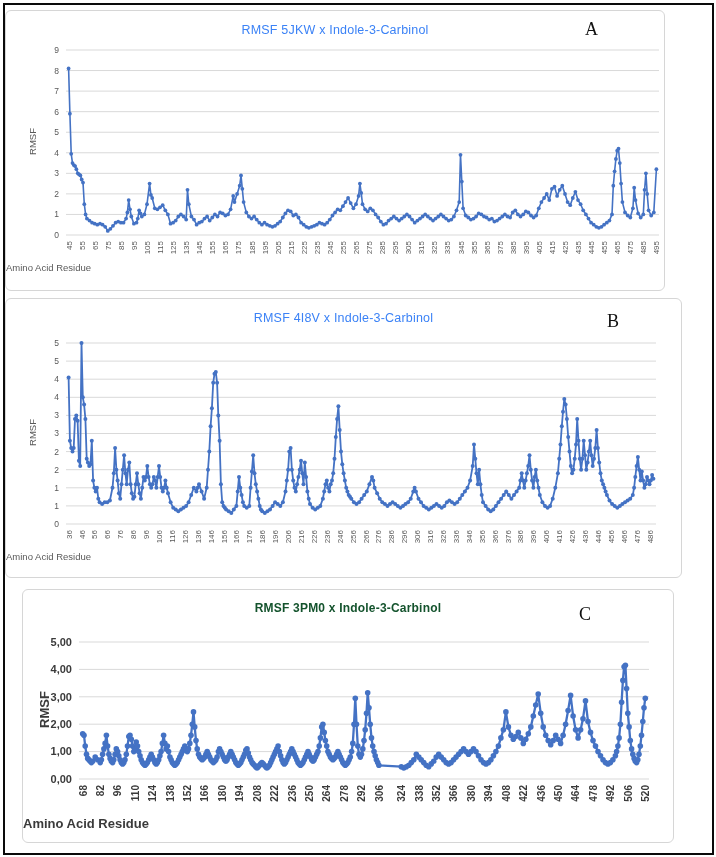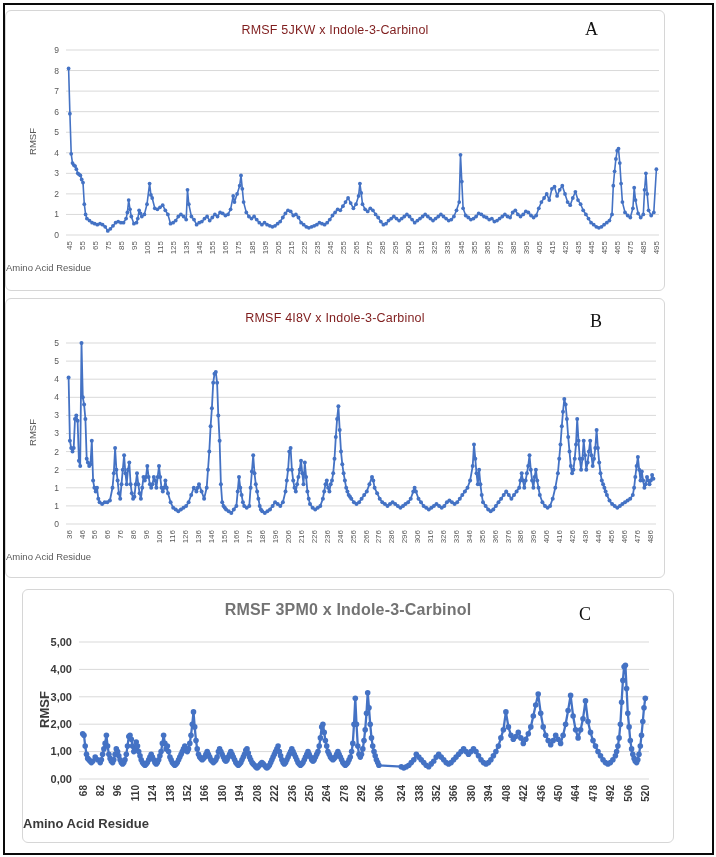--- a/index.html
+++ b/index.html
@@ -5,22 +5,22 @@
   html,body{margin:0;padding:0;background:#fff;}
   body{width:716px;height:857px;position:relative;overflow:hidden;
        font-family:"Liberation Sans",sans-serif;}
   .frame{position:absolute;left:3px;top:3px;width:707px;height:848px;
          border:2px solid #0a0a0a;background:#fff;}
   .panel{position:absolute;background:#fff;border:1px solid #d6d6d6;border-radius:6px;}
   .panel-a{left:40px;top:8px;width:658px;height:279px;}
   .panel-b{left:40px;top:296px;width:658px;height:278px;}
   .panel-c{left:57px;top:587px;width:650px;height:252px;}
   .chart-title{position:absolute;left:0;right:0;top:12px;text-align:center;
-               color:#7f1d1d;font-size:12.5px;letter-spacing:.2px;}
-  .panel-c .chart-title{top:11px;font-size:16px;font-weight:700;color:#737373;}
+               color:#3b82f6;font-size:12.5px;letter-spacing:.2px;}
+  .panel-c .chart-title{top:11px;font-size:12px;font-weight:700;color:#14532d;}
   .panel-letter{position:absolute;font-family:"Liberation Serif",serif;
                 font-size:18px;color:#111;}
   .panel-a .panel-letter{right:66px;top:8px;}
   .panel-b .panel-letter{right:62px;top:12px;}
   .panel-c .panel-letter{right:82px;top:14px;}
   .y-title{position:absolute;transform:rotate(-90deg);transform-origin:center;
            color:#595959;font-size:9.5px;}
   .panel-a .y-title{left:-4px;top:125px;width:60px;text-align:center;}
   .panel-b .y-title{left:-4px;top:128px;width:60px;text-align:center;}
   .panel-c .y-title{left:-9px;top:112px;width:60px;text-align:center;
@@ -356,21 +356,21 @@
         <circle cx="639.9" cy="162.3" r="1.9" fill="#4472C4"></circle>
         <circle cx="641.2" cy="182.9" r="1.9" fill="#4472C4"></circle>
         <circle cx="642.6" cy="199.3" r="1.9" fill="#4472C4"></circle>
         <circle cx="645.2" cy="204.5" r="1.9" fill="#4472C4"></circle>
         <circle cx="647.8" cy="201.4" r="1.9" fill="#4472C4"></circle>
         <circle cx="650.4" cy="158.2" r="1.9" fill="#4472C4"></circle>
       </svg>
     <div class="x-title">Amino Acid Residue</div>
   </div>
 
-  <div class="panel panel-b" style="left:0px;top:293px;">
+  <div class="panel panel-b" style="left:0px;top:293px;padding-left:17px;">
     <div class="chart-title">RMSF 4I8V x Indole-3-Carbinol</div>
     <div class="panel-letter">B</div>
     <div class="y-title">RMSF</div>
     <svg class="plot" width="658" height="278">
         <line x1="60" y1="225" x2="650" y2="225" stroke="#d9d9d9" stroke-width="1"></line>
         <text x="53" y="227.975" text-anchor="end" font-size="8.5" font-weight="normal" fill="#595959" font-family="&quot;Liberation Sans&quot;,sans-serif">0</text>
         <line x1="60" y1="206.9" x2="650" y2="206.9" stroke="#d9d9d9" stroke-width="1"></line>
         <text x="53" y="209.875" text-anchor="end" font-size="8.5" font-weight="normal" fill="#595959" font-family="&quot;Liberation Sans&quot;,sans-serif">1</text>
         <line x1="60" y1="188.8" x2="650" y2="188.8" stroke="#d9d9d9" stroke-width="1"></line>
         <text x="53" y="191.775" text-anchor="end" font-size="8.5" font-weight="normal" fill="#595959" font-family="&quot;Liberation Sans&quot;,sans-serif">1</text>

